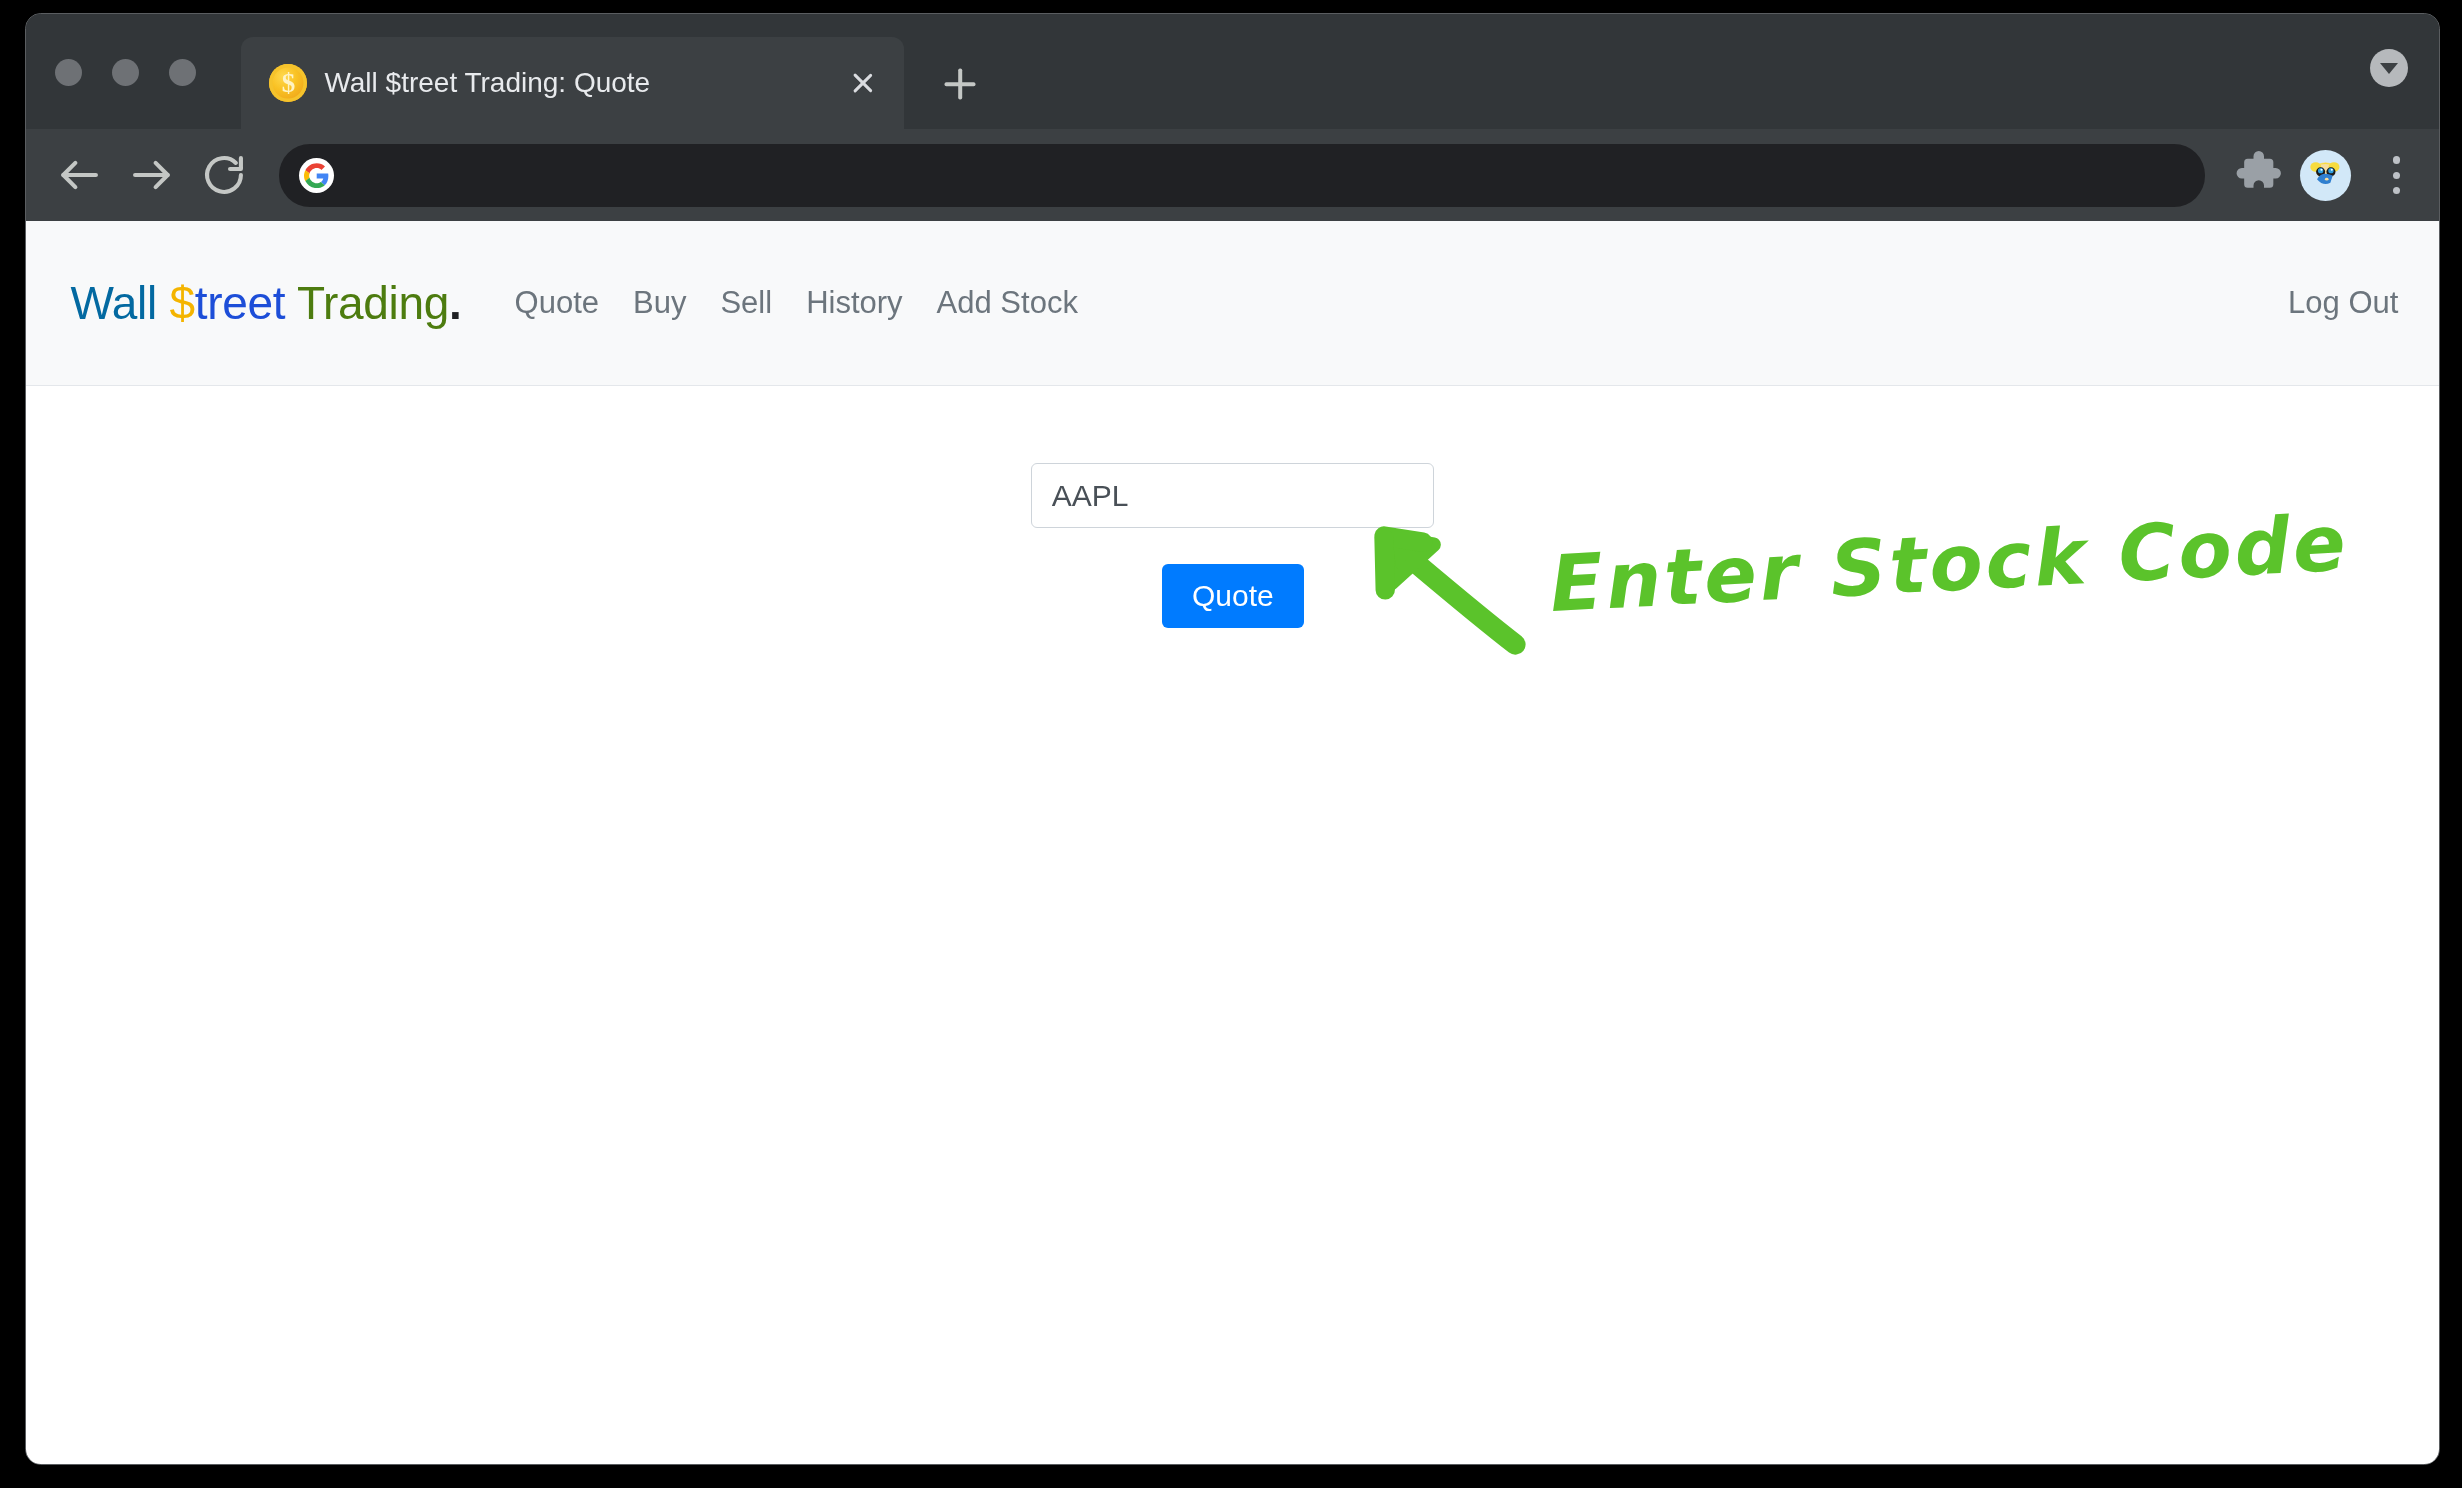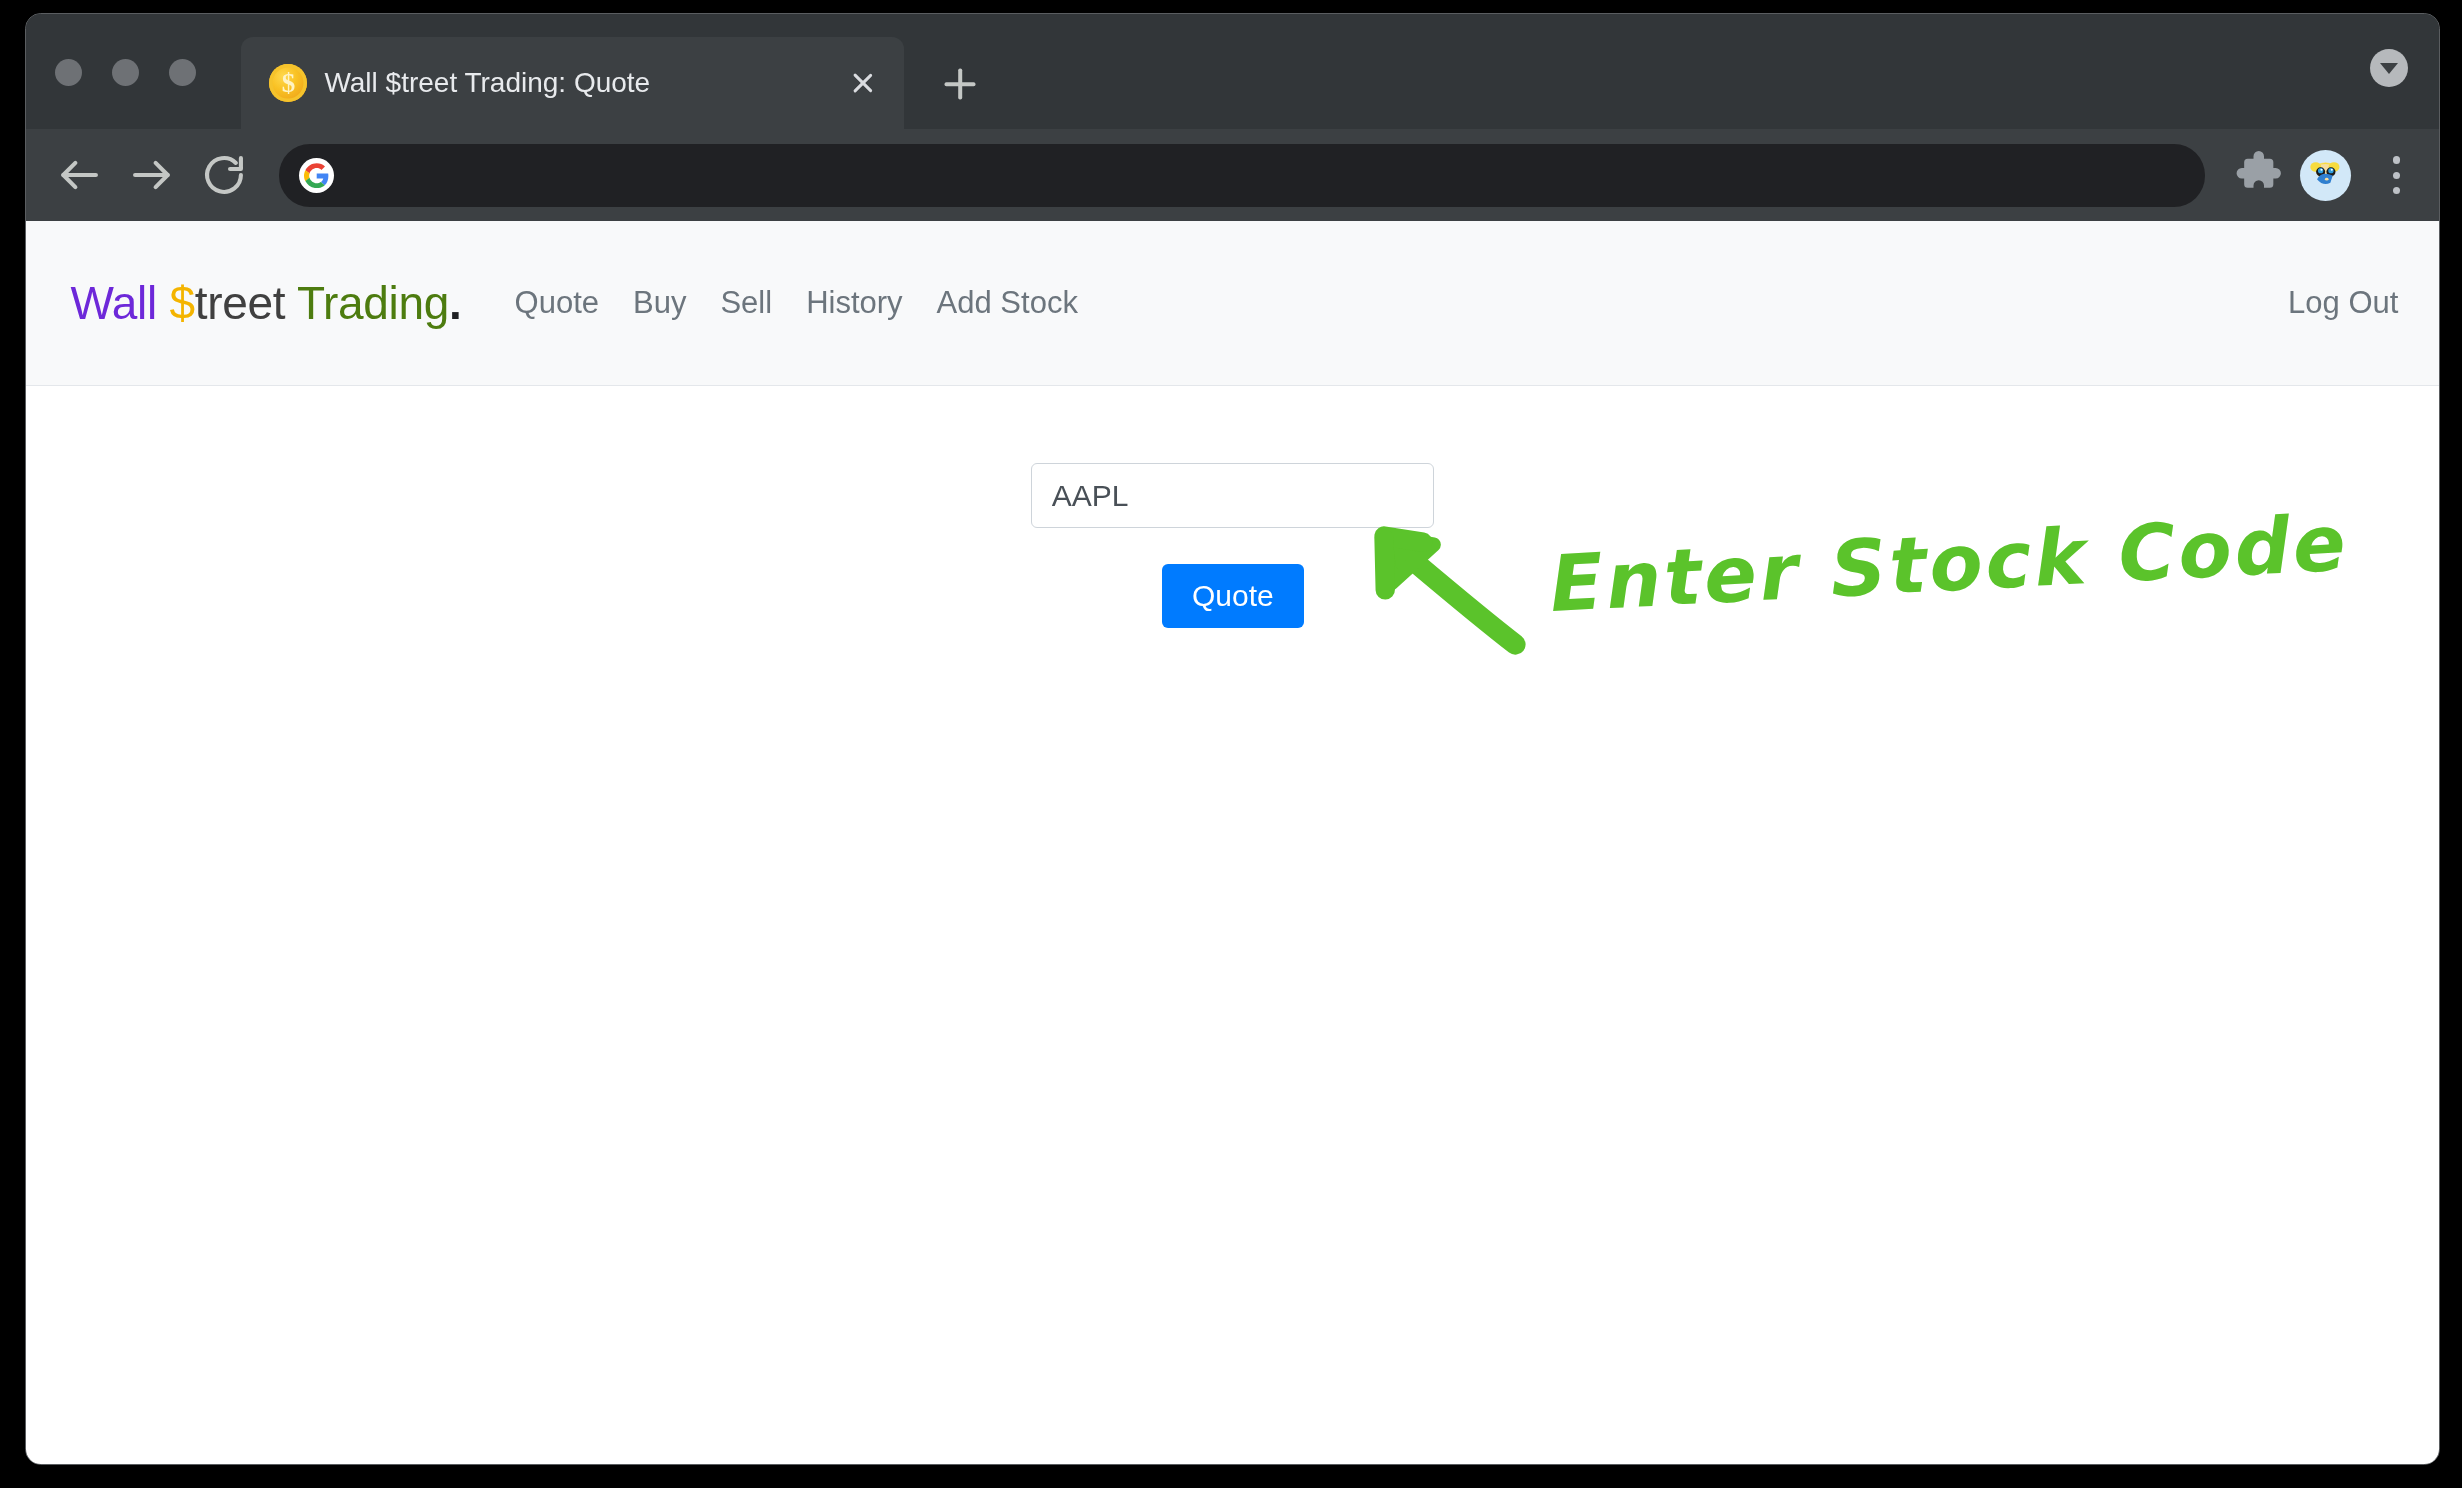--- a/index.html
+++ b/index.html
@@ -252,23 +252,23 @@
     align-items: center;
     box-sizing: border-box;
     padding: 0 38px 0 44px;
   }
   .brand {
     font-size: 46px;
     white-space: nowrap;
     margin-right: 53px;
     letter-spacing: -0.3px;
   }
-  .brand .b-wall   { color: #6d28d9; }
+  .brand .b-wall   { color: #0369a1; }
   .brand .b-dollar { color: #f4b400; }
-  .brand .b-treet  { color: #404040; }
+  .brand .b-treet  { color: #1d4ed8; }
   .brand .b-trading{ color: #4d7c0f; }
   .brand .b-dot    { color: #202124; font-weight: bold; }
 
   .site-links {
     display: flex;
     align-items: center;
     gap: 34px;
   }
   .site-link {
     color: #6c757d;

